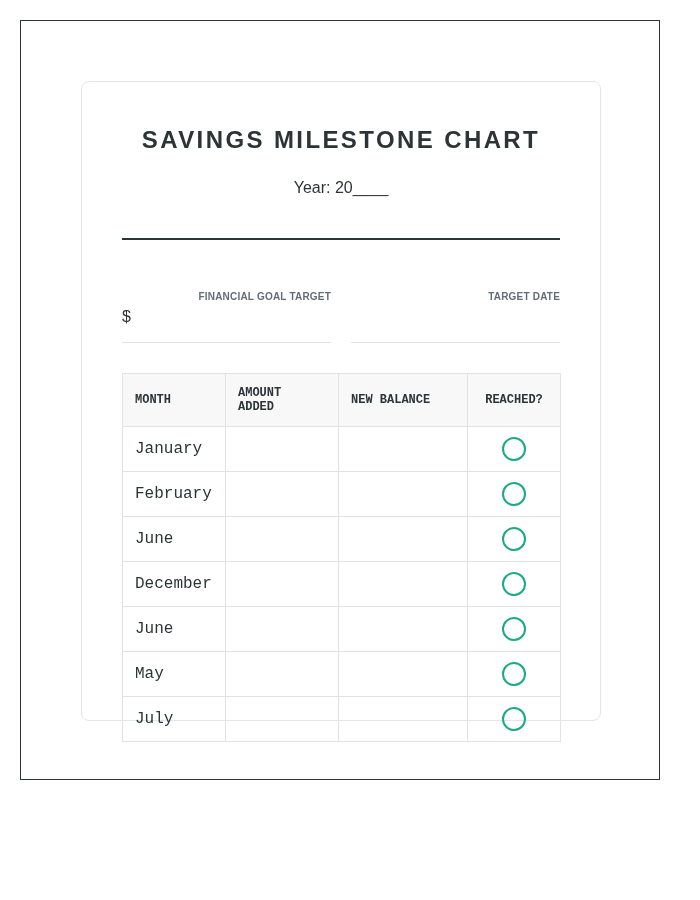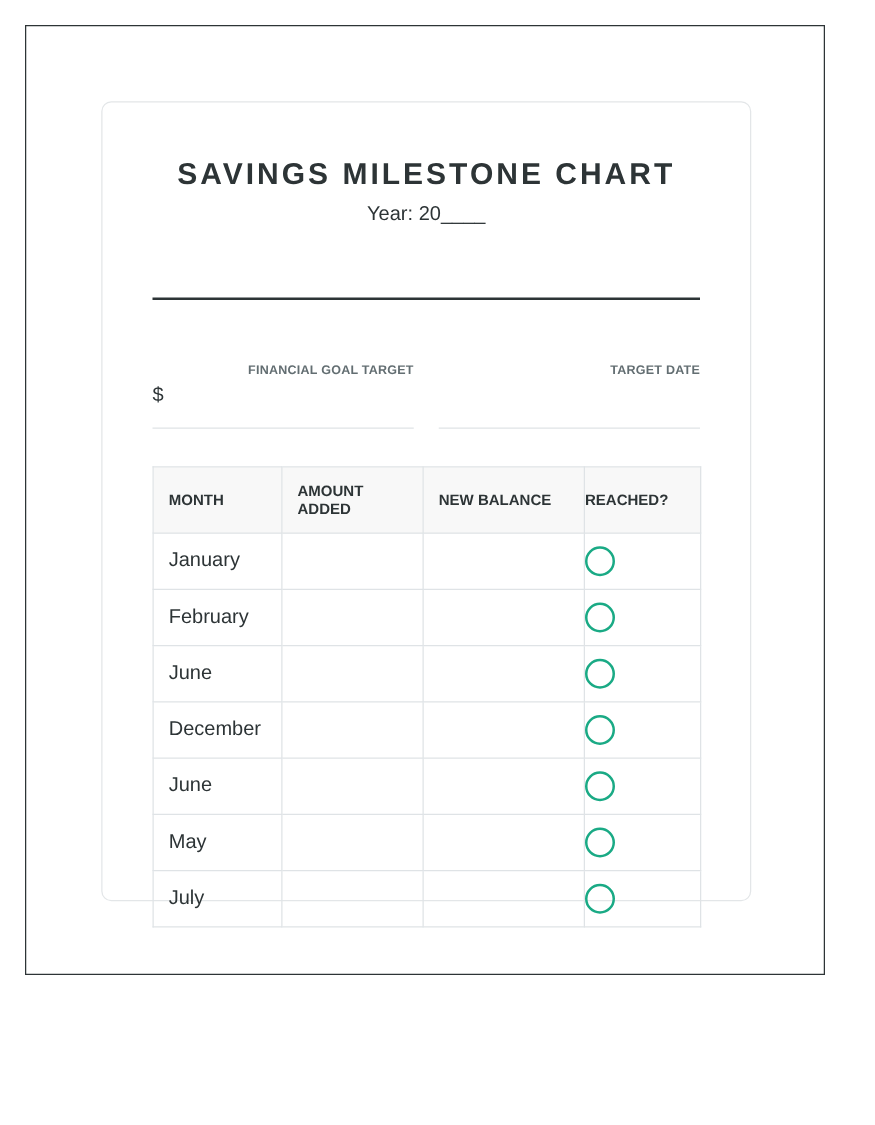--- a/index.html
+++ b/index.html
@@ -5,35 +5,35 @@
     html, body { margin: 0; padding: 0; background: #ffffff; }
     body { width: 700px; height: 900px; position: relative; overflow: hidden;
            font-family: "Liberation Sans", sans-serif; color: #2d3436; }
     .frame { position: absolute; left: 20px; top: 20px; width: 640px; height: 760px;
              border: 1px solid #2d3436; box-sizing: border-box; z-index: 3; pointer-events: none; }
     .clip { position: absolute; left: 0; top: 0; width: 700px; height: 802px; overflow: hidden; padding-left: 40px; }
     .card { position: absolute; left: 81px; top: 81px; width: 520px; height: 640px;
             border: 1px solid #e3e6e8; border-radius: 8px; box-sizing: border-box; background: #fff; }
     .title { position: absolute; left: 81px; top: 126px; width: 520px; text-align: center;
              font-size: 24px; font-weight: bold; letter-spacing: 2.4px; color: #2d3436; margin: 0; }
-    .year { position: absolute; left: 81px; top: 163px; width: 520px; text-align: center;
+    .year { position: absolute; left: 81px; top: 179px; width: 520px; text-align: center;
             font-size: 16px; color: #2d3436; }
     .rule { position: absolute; left: 122px; top: 238px; width: 438px; height: 2px; background: #2d3436; }
     .field { position: absolute; top: 291px; width: 209px; height: 52px;
              border-bottom: 1px solid #dfe3e6; box-sizing: border-box; }
     .field.f1 { left: 122px; }
     .field.f2 { left: 351px; }
     .field-label { font-size: 10px; font-weight: bold; color: #636e72; letter-spacing: 0.2px; display: block; text-align: right; }
     .field-value { font-size: 16px; color: #2d3436; display: block; margin-top: 6px; height: 20px; }
     table { position: absolute; left: 122px; top: 373px; border-collapse: collapse; z-index: 2;
             table-layout: fixed; width: 438px; }
-    th, td { border: 1px solid #dfe3e6; padding: 0 0 0 12px; text-align: left; box-sizing: border-box; }
+    th, td { border: 1px solid #dfe3e6; padding: 0 0 0 12px; text-align: left; box-sizing: border-box; font-family: Liberation Mono, monospace; }
     th { background: #f8f8f8; height: 53px; font-size: 12px; font-weight: bold; color: #2d3436;
          line-height: 14px; }
-    th.c4, td.c4 { text-align: left; padding: 0; }
+    th.c4, td.c4 { text-align: center; padding: 0; }
     td { height: 45px; font-size: 16px; color: #2d3436; background: transparent; }
     .circle { display: inline-block; width: 20px; height: 20px; border: 2px solid #1aaa85;
               border-radius: 50%; vertical-align: middle; cursor: pointer; }
   </style>
 </head>
 <body>
 
 <div class="clip">
   <div class="card"></div>
 

